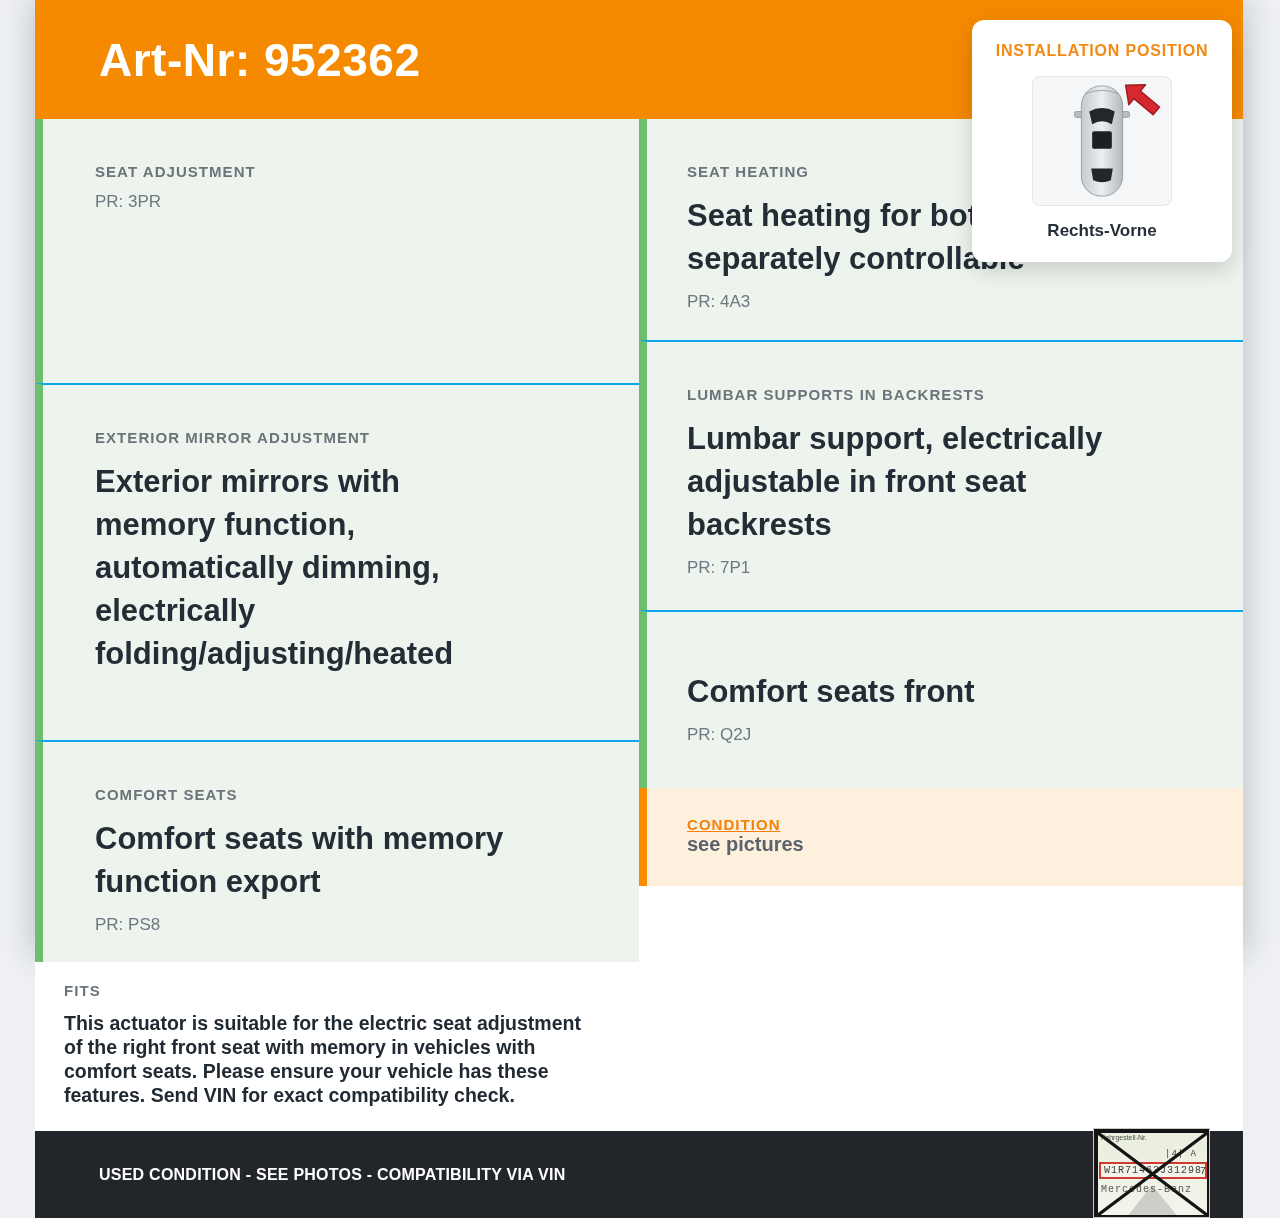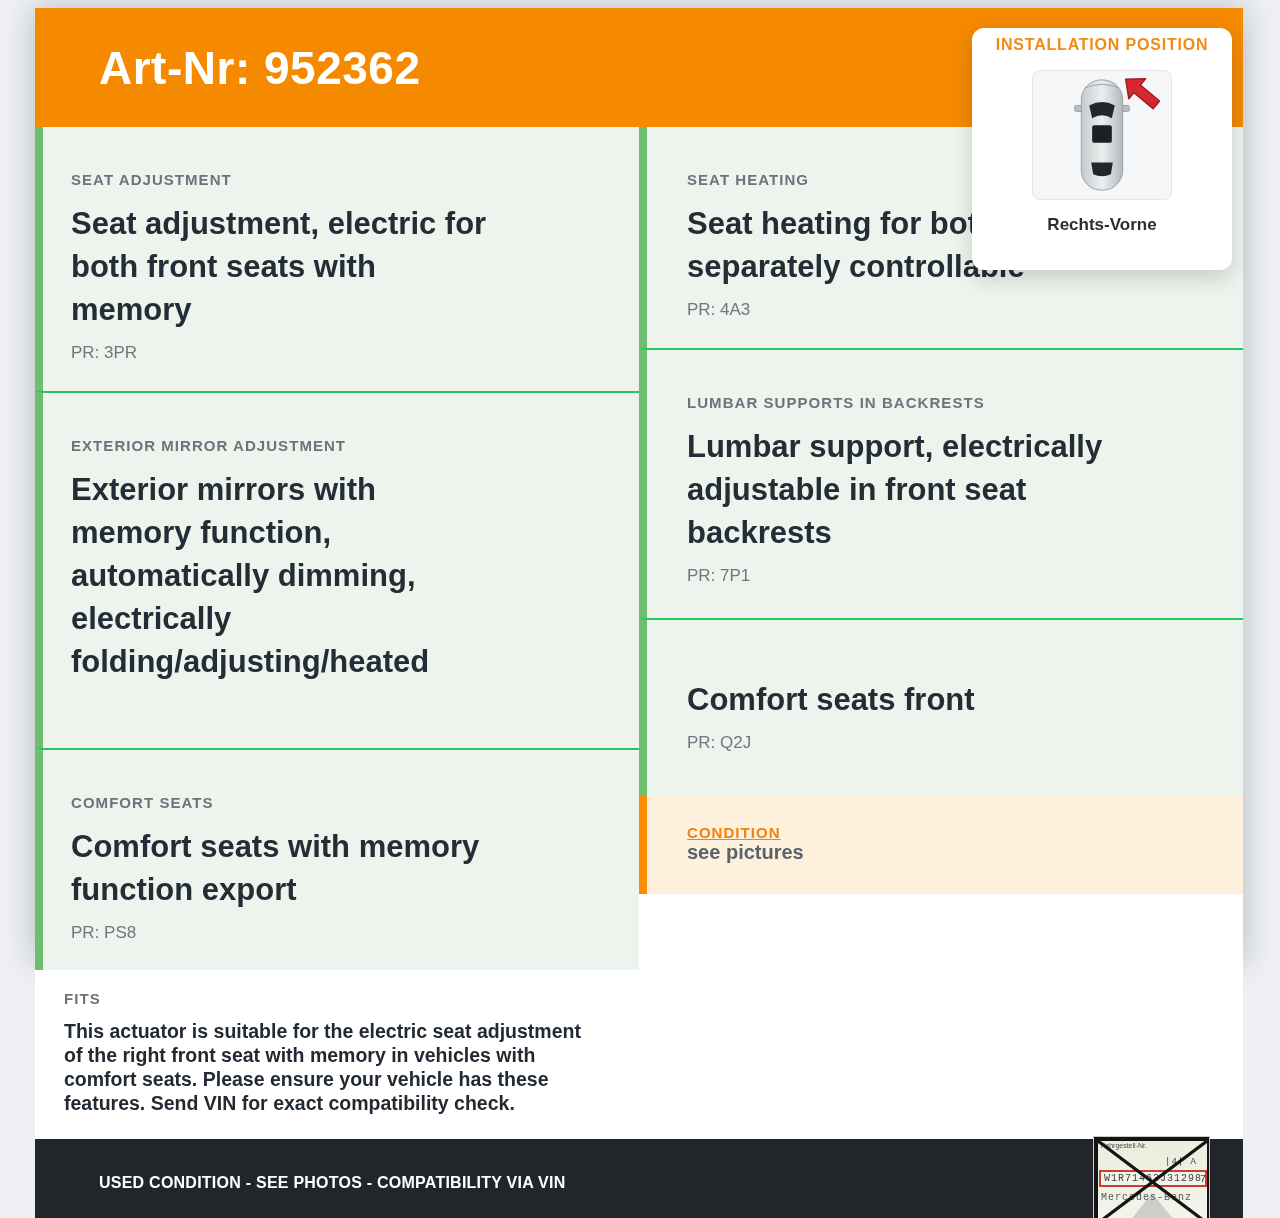--- a/index.html
+++ b/index.html
@@ -1,27 +1,27 @@
 <!DOCTYPE html>
 <html><head>
 <meta charset="utf-8">
 <style>
   html,body{margin:0;padding:0;width:1280px;height:1218px;overflow:hidden;
     background:#eef0f3;font-family:"Liberation Sans","DejaVu Sans",sans-serif;}
-  .page-card{position:absolute;left:35px;top:8px;width:1208px;height:954px;
+  .page-card{position:absolute;left:35px;top:0;width:1208px;height:954px;
     background:#ffffff;box-shadow:0 0 30px rgba(35,45,55,.28);}
   
   .header{height:119px;background:#F58A00;display:flex;align-items:center;}
   .header h1{margin:0 0 0 64px;font-size:46px;font-weight:700;color:#ffffff;letter-spacing:.5px;}
   
   .main{display:flex;height:1012px;}
   .col{display:flex;flex-direction:column;width:604px;}
   .sec{box-sizing:border-box;}
-  .sec-green{background:#ECF4ED;border-left:8px solid #6DBE6E;padding:44px 36px 0 28px;}
-  .sec-green + .sec-green{border-top:2px solid #22c55e;}
+  .sec-green{background:#ECF4ED;border-left:8px solid #6DBE6E;padding:44px 36px 0 52px;}
+  .sec-green + .sec-green{border-top:2px solid #0ea5e9;}
   .sec-label{font-size:15px;font-weight:700;color:#6C737B;letter-spacing:.07em;}
   .sec-heading{margin:14px 0 0 0;font-size:31px;line-height:43px;font-weight:700;
     color:#242D36;white-space:pre-line;}
   .sec-pr{margin-top:12px;font-size:17px;color:#6E7780;}
   .clip{overflow:hidden;max-width:545px;max-height:88px;}
   
   .fits{box-sizing:border-box;background:#ffffff;padding:20px 34px 0 29px;}
   .fits-text{margin-top:12px;font-size:19.5px;line-height:24px;font-weight:600;
     color:#212A33;white-space:pre-line;}
   
@@ -30,21 +30,21 @@
   .condition-label{font-size:15px;font-weight:700;color:#F2820D;letter-spacing:.07em;text-decoration:underline;}
   .condition-text{font-size:20px;font-weight:600;color:#5A626C;}
   .filler{flex:1;background:#ffffff;}
   
   .footer{height:87px;background:#22262A;display:flex;align-items:center;}
   .footer-text{margin-left:64px;font-size:16px;font-weight:700;color:#ffffff;letter-spacing:.015em;}
   
   .install-card{position:absolute;left:937px;top:20px;width:260px;height:242px;z-index:10;
     background:#ffffff;border-radius:12px;box-shadow:0 8px 22px rgba(0,0,0,.16);
     display:flex;flex-direction:column;align-items:center;}
-  .install-title{margin-top:8px;font-size:16px;font-weight:700;color:#F28A15;letter-spacing:.05em;}
+  .install-title{margin-top:22px;font-size:16px;font-weight:700;color:#F28A15;letter-spacing:.05em;}
   .car-box{position:relative;margin-top:16px;width:138px;height:128px;background:#F5F6F7;
     border:1px solid #E3E6E9;border-radius:8px;display:flex;align-items:center;justify-content:center;}
   .arrow-svg{position:absolute;top:3px;right:4px;}
   .install-pos{margin-top:15px;font-size:17px;font-weight:700;color:#262F38;}
   
   .doc-stamp{position:absolute;left:1058px;top:1128px;width:117px;height:90px;z-index:12;
     background:linear-gradient(#e9eedd,#f4f4ec);border:1px solid #c9ccc2;box-sizing:border-box;
     overflow:hidden;font-family:"Liberation Mono","DejaVu Sans Mono",monospace;}
   .doc-label{position:absolute;top:5px;left:7px;font-size:7px;color:#4a4f46;
     font-family:"Liberation Sans",sans-serif;}
@@ -62,23 +62,20 @@
 
   <div class="header">
     <h1>Art-Nr: 952362</h1>
   </div>
 
   <div class="main">
 
     <div class="col">
       <section class="sec sec-green" style="height:264px">
         <div class="sec-label">SEAT ADJUSTMENT</div>
-        <h2 class="sec-heading">Seat adjustment, electric for
-both front seats with
-memory</h2>
         <div class="sec-pr">PR: 3PR</div>
       </section>
       <section class="sec sec-green" style="height:357px">
         <div class="sec-label">EXTERIOR MIRROR ADJUSTMENT</div>
         <h2 class="sec-heading">Exterior mirrors with
 memory function,
 automatically dimming,
 electrically
 folding/adjusting/heated</h2>
       </section>

